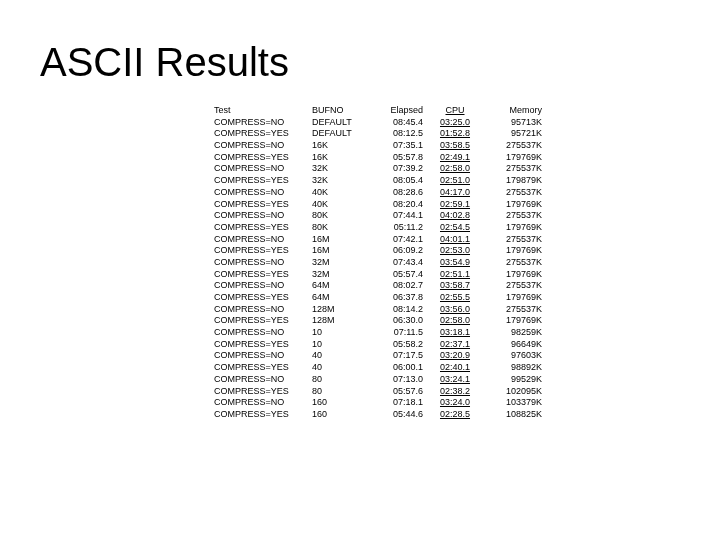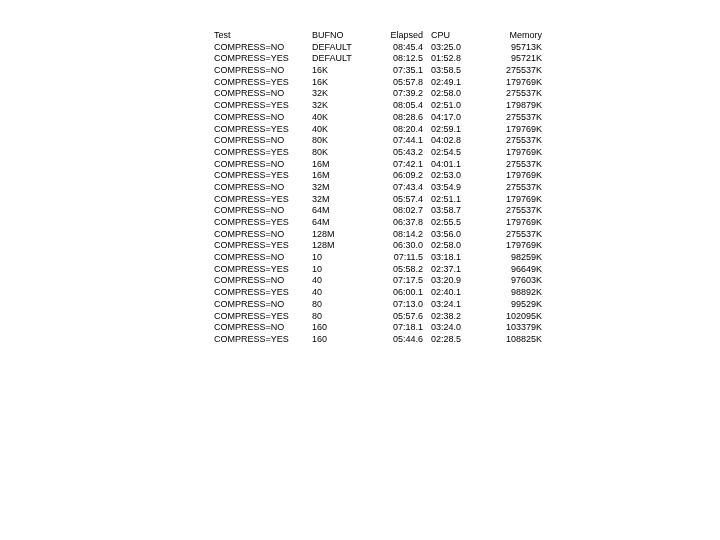--- a/index.html
+++ b/index.html
@@ -34,27 +34,28 @@
   td, th {
     padding: 0 4px;
     text-align: left;
     white-space: nowrap;
     font-weight: normal;
   }
   th { font-weight: normal; }
   .col-test   { width: 90px; }
   .col-bufno  { width: 55px; text-align: left; margin-left: 16px; }
   .col-elapsed{ width: 48px; text-align: right; }
-  .col-cpu    { width: 48px; text-align: left; }
+  .col-cpu    { width: 48px; text-align: center; text-decoration: underline; }
   .col-mem    { width: 55px; text-align: right; }
 </style>
 </head>
 <body>
 
 <div class="slide">
+  <div class="title">ASCII Results</div>
 
   <div class="table-wrap">
     <table>
       <thead>
         <tr>
           <th class="col-test">Test</th>
           <th class="col-bufno">BUFNO</th>
           <th class="col-elapsed">Elapsed</th>
           <th class="col-cpu">CPU</th>
           <th class="col-mem">Memory</th>
@@ -120,21 +121,21 @@
           <tr>
             <td class="col-test">COMPRESS=NO</td>
             <td class="col-bufno">80K</td>
             <td class="col-elapsed">07:44.1</td>
             <td class="col-cpu">04:02.8</td>
             <td class="col-mem">275537K</td>
           </tr>
           <tr>
             <td class="col-test">COMPRESS=YES</td>
             <td class="col-bufno">80K</td>
-            <td class="col-elapsed">05:43.2</td>
+            <td class="col-elapsed">05:11.2</td>
             <td class="col-cpu">02:54.5</td>
             <td class="col-mem">179769K</td>
           </tr>
           <tr>
             <td class="col-test">COMPRESS=NO</td>
             <td class="col-bufno">16M</td>
             <td class="col-elapsed">07:42.1</td>
             <td class="col-cpu">04:01.1</td>
             <td class="col-mem">275537K</td>
           </tr>

